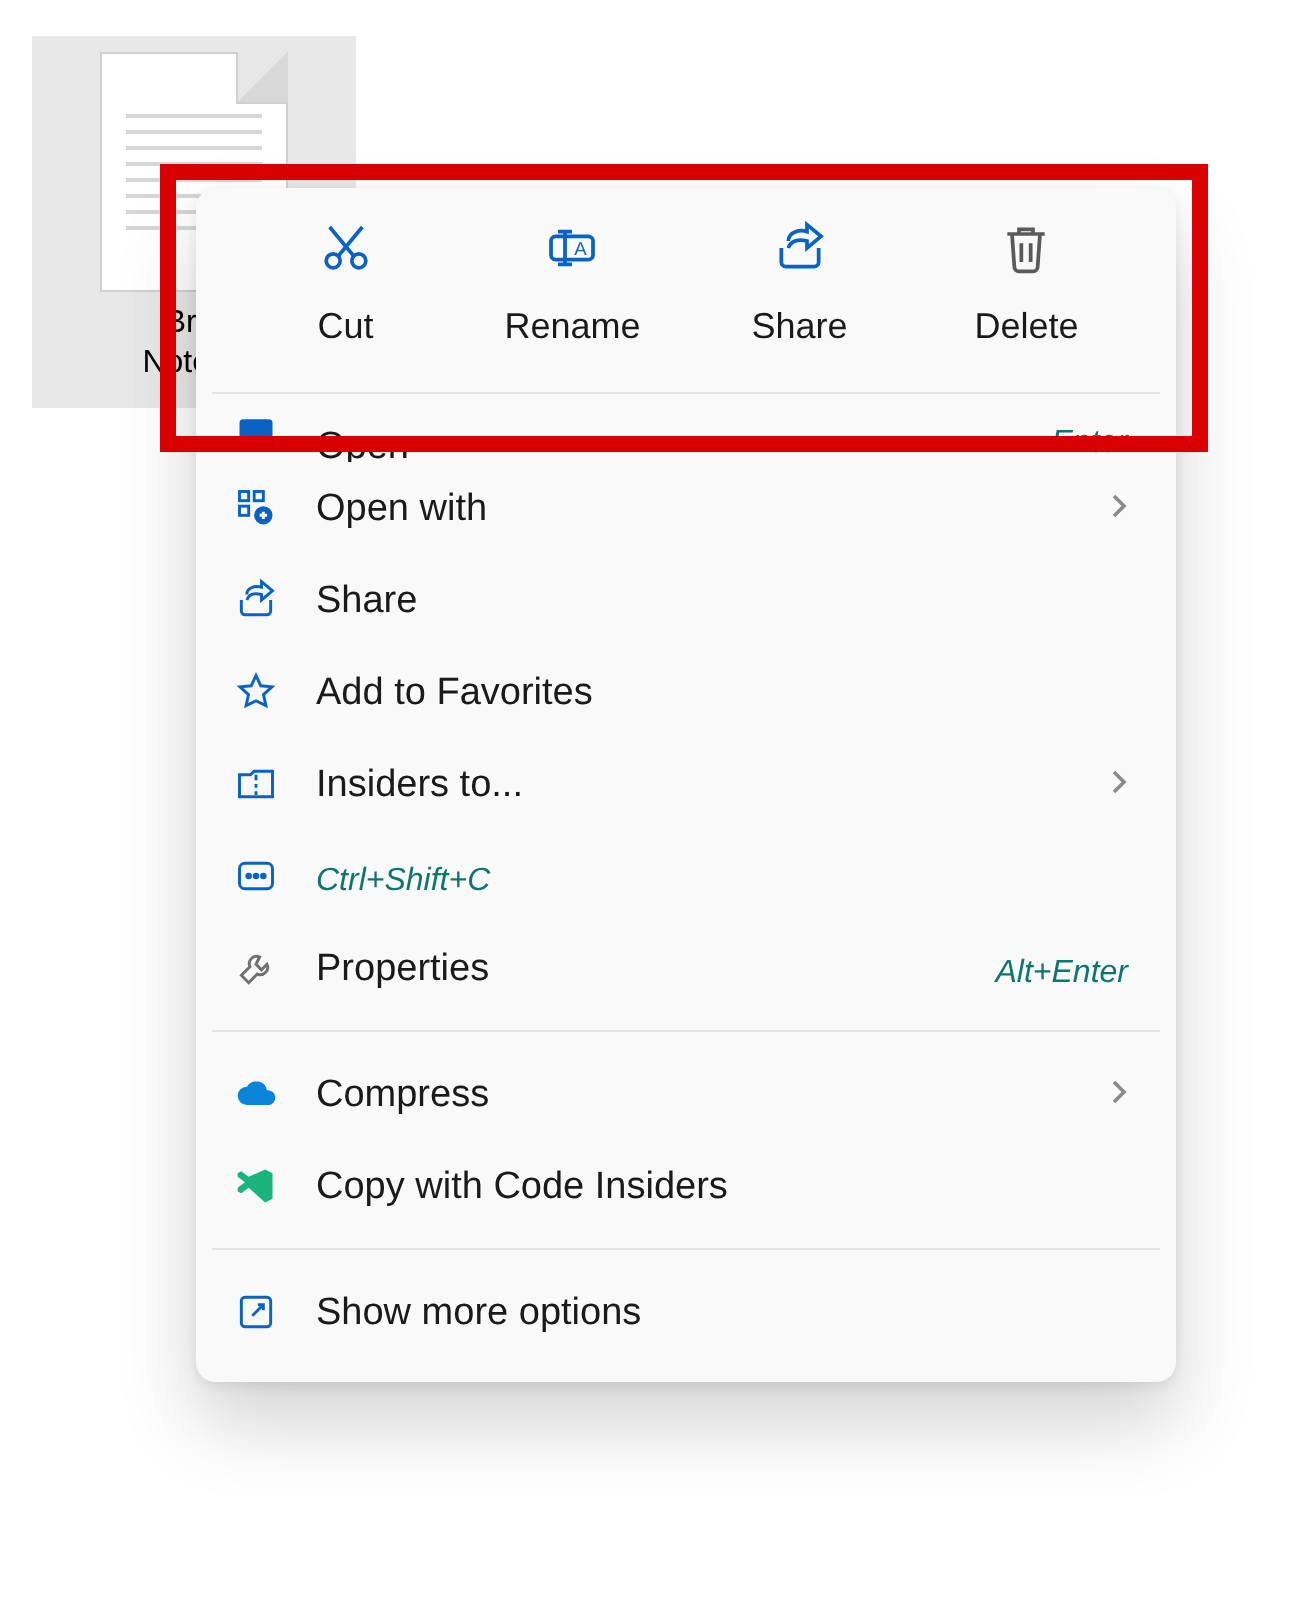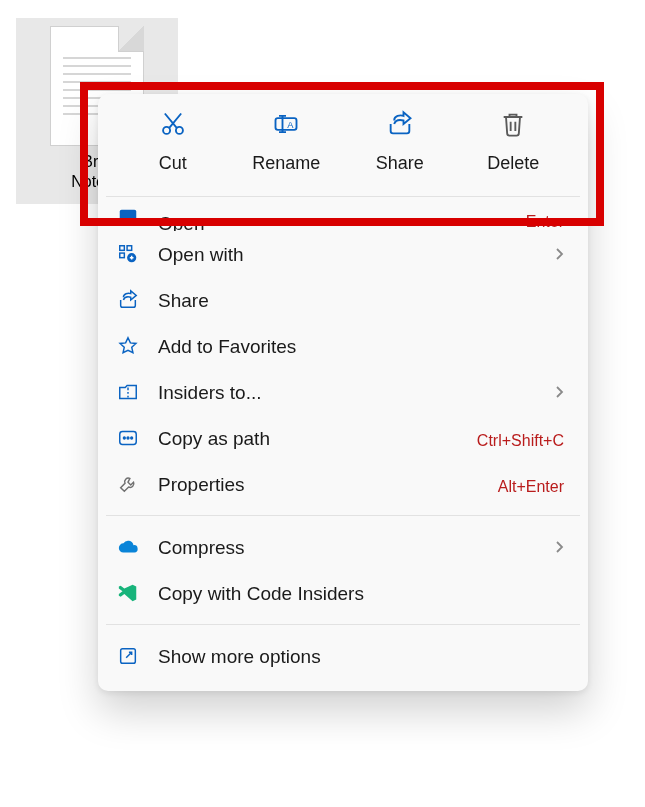--- a/index.html
+++ b/index.html
@@ -96,21 +96,21 @@
       color: #1a1a1a;
       cursor: default;
     }
     .menu-item .icon-slot {
       width: 24px; height: 24px;
       display: flex; align-items: center; justify-content: center;
       flex-shrink: 0;
     }
     .menu-item .icon-slot svg { width: 22px; height: 22px; }
     .menu-item .label { flex: 1; }
-    .menu-item .shortcut { font-size: 16px; color: #b91c1c; }
+    .menu-item .shortcut { font-size: 16px; color: #0f766e; font-style: italic; }
     .menu-item .chevron { color: #8a8a8a; }
     
     .highlight-box {
       position: absolute;
       left: 80px;
       top: 82px;
       width: 524px;
       height: 144px;
       border: 8px solid #d80000;
       pointer-events: none;
@@ -249,21 +249,20 @@
 
     <div class="menu-item">
       <span class="icon-slot">
         <svg viewBox="0 0 24 24" fill="none" stroke="#0a63c2" stroke-width="1.6">
           <rect x="3" y="5" width="18" height="14" rx="3"></rect>
             <circle cx="8" cy="12" r="1" fill="#0a63c2"></circle>
             <circle cx="12" cy="12" r="1" fill="#0a63c2"></circle>
             <circle cx="16" cy="12" r="1" fill="#0a63c2"></circle>
         </svg>
       </span>
-      <span class="label">Copy as path</span>
       <span class="shortcut">Ctrl+Shift+C</span>
     </div>
 
     <div class="menu-item">
       <span class="icon-slot">
         <svg viewBox="0 0 24 24" fill="none" stroke="#707070" stroke-width="1.6">
           <path d="M14 6 a4 4 0 0 0 -5.3 5.3 L4 16 l4 4 4.7-4.7 A4 4 0 0 0 18 10 l-3 3 -3-3 z"></path>
         </svg>
       </span>
       <span class="label">Properties</span>

